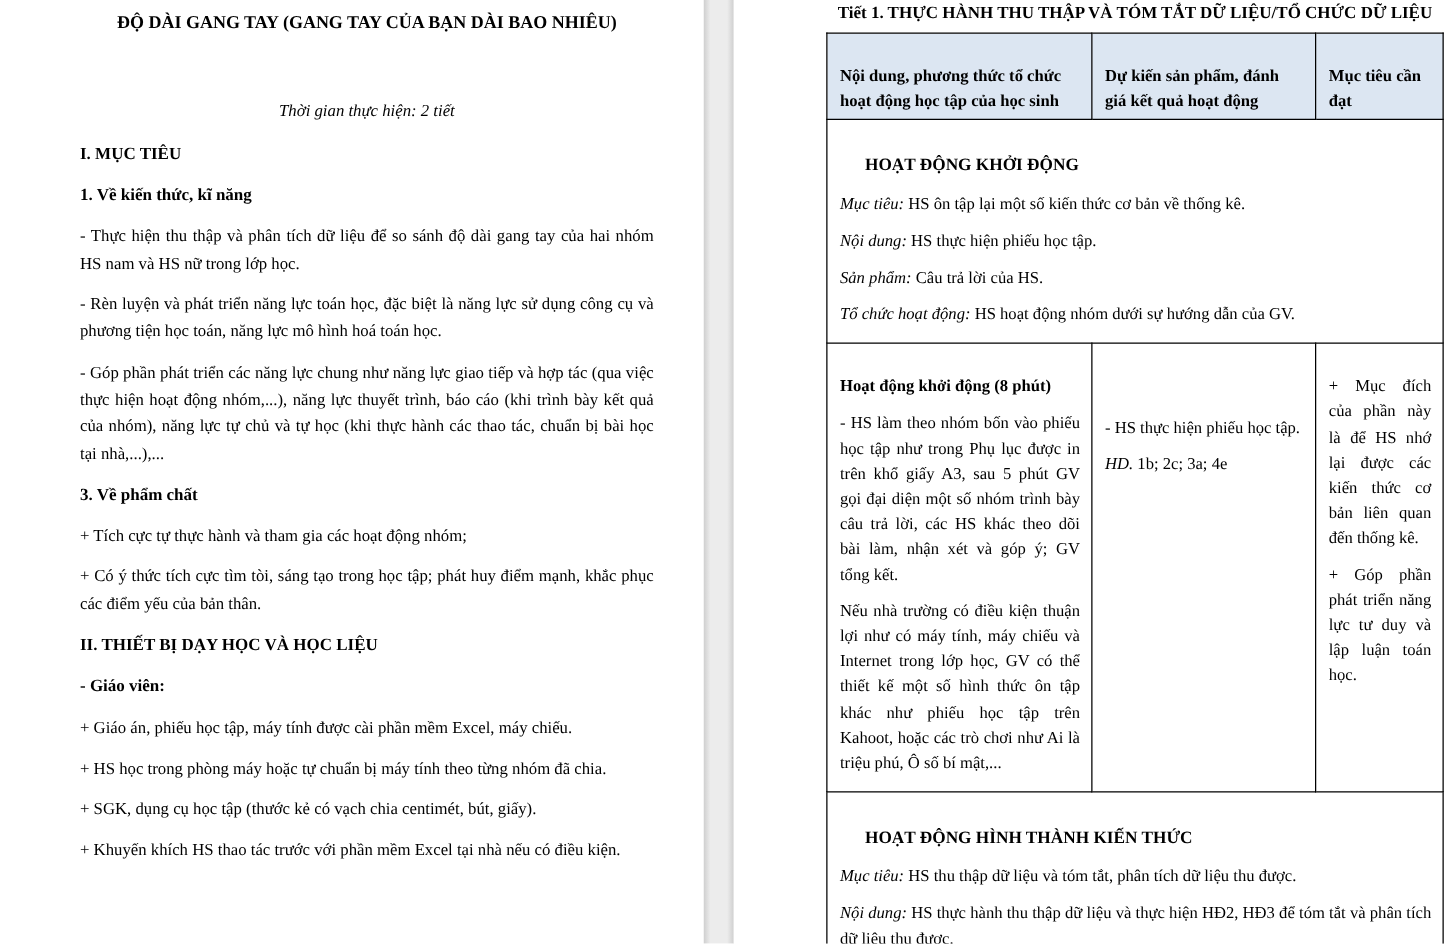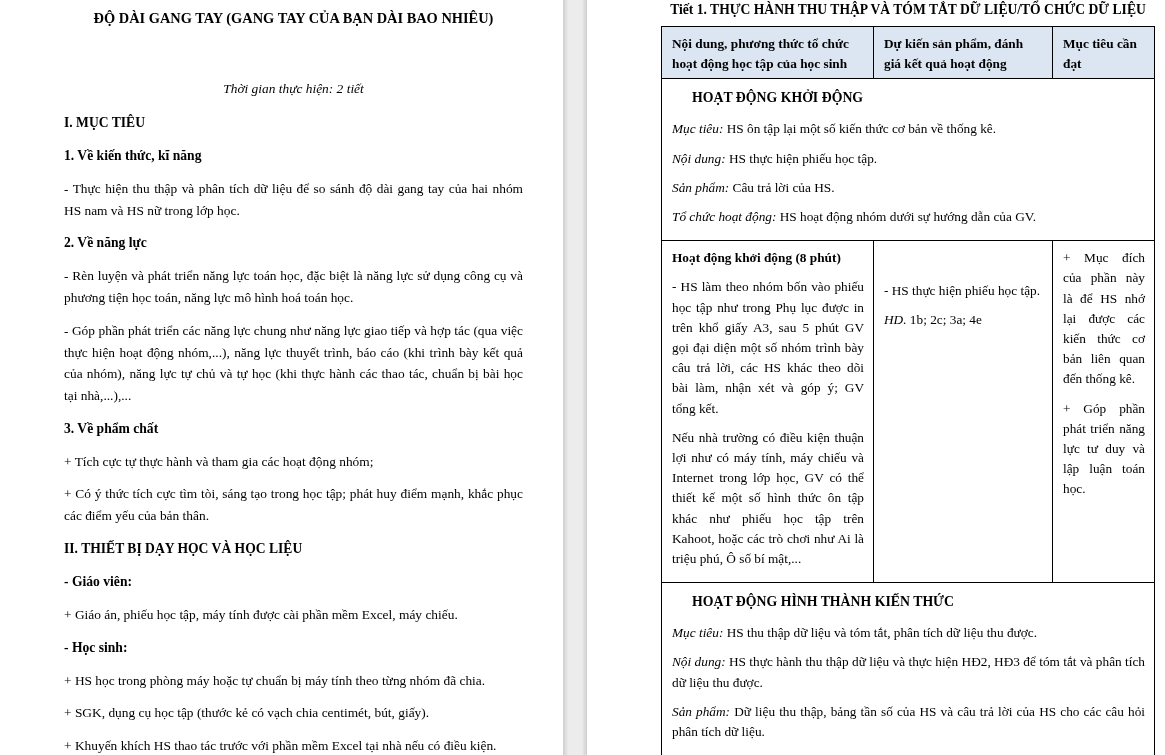--- a/index.html
+++ b/index.html
@@ -26,21 +26,21 @@
   .subtitle { font-style:italic; text-align:center; margin-bottom:12px;margin-top:48px; }
 
   
   .rp-title {
     font-weight:bold; font-size:13.6px; text-align:center;
     margin:0 0 8px 56px; width:530px; white-space:nowrap;
   }
   table.plan { border-collapse:collapse; table-layout:fixed; margin-left:74px; width:493px; }
   table.plan td {
     border:1px solid #000; vertical-align:top;
-    padding:7px 9px 4px 10px; font-size:13.3px; line-height:1.52;
+    padding:24px 9px 4px 10px; font-size:13.3px; line-height:1.52;
   }
   table.plan td p { text-align:justify; margin-bottom:9px; }
   tr.hdr td { background:#dce6f2; font-weight:bold; }
   .cell-heading { font-weight:bold; font-size:13.8px; margin:2px 0 10px 20px; text-align:left; }
   .lbl { font-weight:normal; font-style:italic; }
   .ital { font-style:italic; }
   .bold-line { font-weight:bold; margin-bottom:9px; }
   .mt24 { margin-top:33px; }
 </style>
 </head>
@@ -49,32 +49,30 @@
 <div class="viewport">
 
   <div class="page page-left doc">
     <div class="title">ĐỘ DÀI GANG TAY (GANG TAY CỦA BẠN DÀI BAO NHIÊU)</div>
     <div class="subtitle">Thời gian thực hiện: 2 tiết</div>
 
     <h3>I. MỤC TIÊU</h3>
     <h4>1. Về kiến thức, kĩ năng</h4>
     <p>- Thực hiện thu thập và phân tích dữ liệu để so sánh độ dài gang tay của hai nhóm HS nam và HS nữ trong lớp học.</p>
 
-    <h4>2. Về năng lực</h4>
     <p>- Rèn luyện và phát triển năng lực toán học, đặc biệt là năng lực sử dụng công cụ và phương tiện học toán, năng lực mô hình hoá toán học.</p>
     <p>- Góp phần phát triển các năng lực chung như năng lực giao tiếp và hợp tác (qua việc thực hiện hoạt động nhóm,...), năng lực thuyết trình, báo cáo (khi trình bày kết quả của nhóm), năng lực tự chủ và tự học (khi thực hành các thao tác, chuẩn bị bài học tại nhà,...),...</p>
 
     <h4>3. Về phẩm chất</h4>
     <p>+ Tích cực tự thực hành và tham gia các hoạt động nhóm;</p>
     <p>+ Có ý thức tích cực tìm tòi, sáng tạo trong học tập; phát huy điểm mạnh, khắc phục các điểm yếu của bản thân.</p>
 
     <h3>II. THIẾT BỊ DẠY HỌC VÀ HỌC LIỆU</h3>
     <h4>- Giáo viên:</h4>
     <p>+ Giáo án, phiếu học tập, máy tính được cài phần mềm Excel, máy chiếu.</p>
-    <h4>- Học sinh:</h4>
     <p>+ HS học trong phòng máy hoặc tự chuẩn bị máy tính theo từng nhóm đã chia.</p>
     <p>+ SGK, dụng cụ học tập (thước kẻ có vạch chia centimét, bút, giấy).</p>
     <p>+ Khuyến khích HS thao tác trước với phần mềm Excel tại nhà nếu có điều kiện.</p>
 
   </div>
 
   <div class="page-gap"></div>
 
   <div class="page page-right">
     <div class="rp-title">Tiết 1. THỰC HÀNH THU THẬP VÀ TÓM TẮT DỮ LIỆU/TỔ CHỨC DỮ LIỆU</div>

